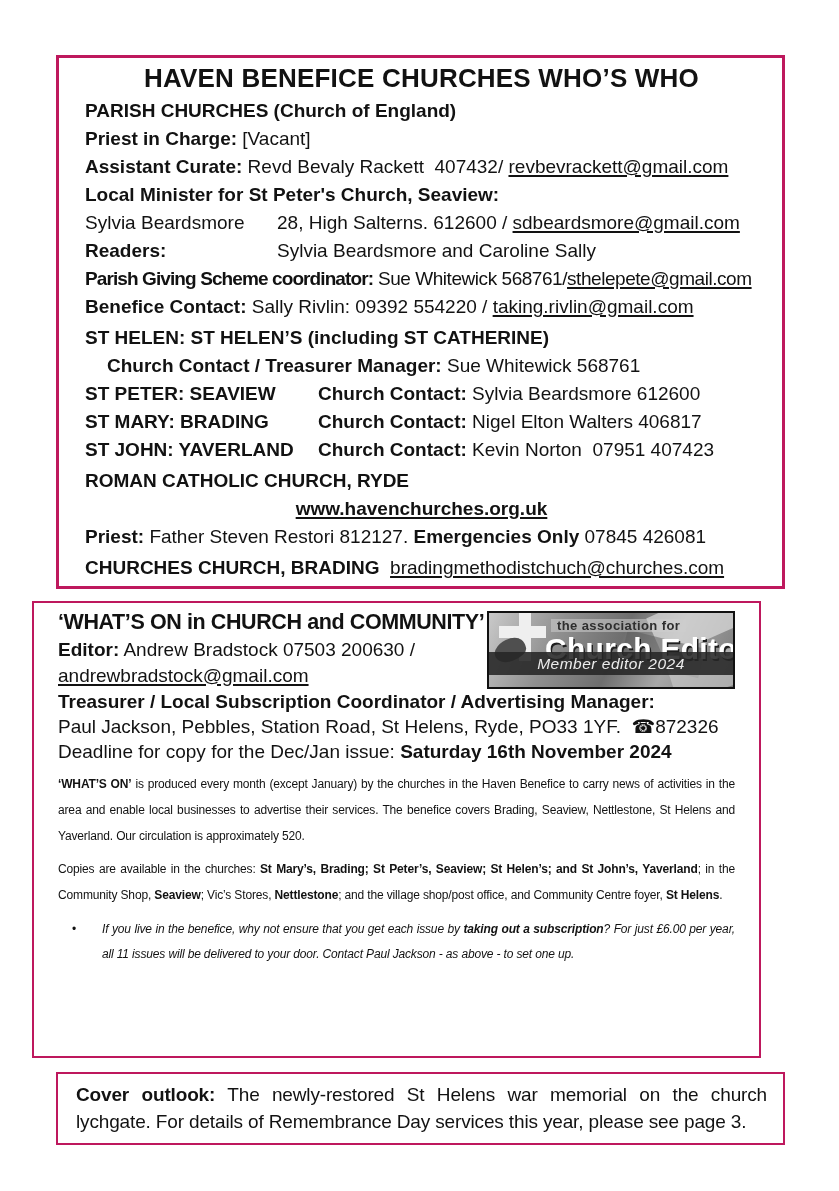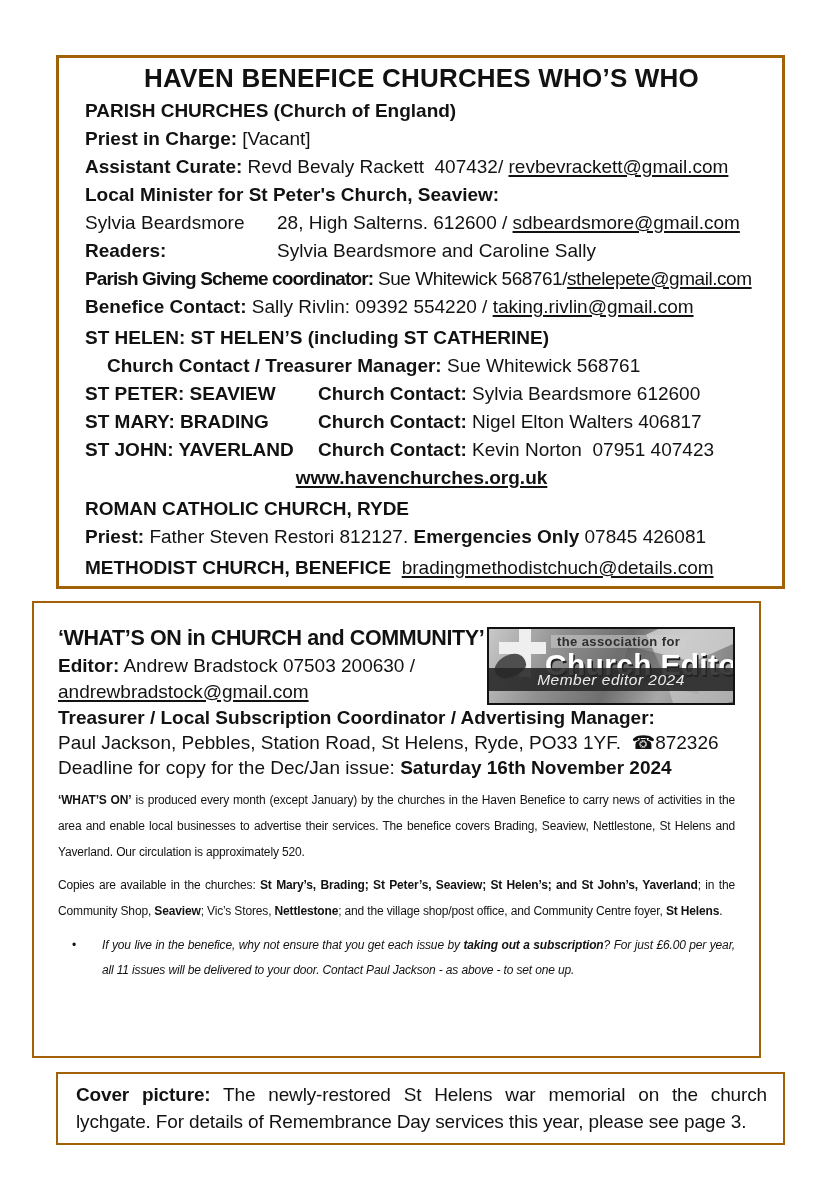--- a/index.html
+++ b/index.html
@@ -1,23 +1,23 @@
 <!DOCTYPE html>
 <html><head>
 <meta charset="utf-8">
 <style>
   html,body{margin:0;padding:0;background:#fff;}
   body{width:839px;height:1191px;overflow:hidden;color:#121212;
        font-family:"Liberation Sans","DejaVu Sans",sans-serif;
        -webkit-font-smoothing:antialiased;}
   .page{position:relative;width:839px;height:1191px;background:#fff;}
 
-  .box{box-sizing:border-box;width:729px;margin-left:56px;background:#fff;border:2px solid #a16207;}
+  .box{box-sizing:border-box;width:729px;margin-left:56px;background:#fff;border:2px solid #be185d;}
   .box-who{margin-top:55px;border-width:3px;min-height:516px;padding:3px 24px 4px 26px;}
-  .box-whatson{margin-top:12px;min-height:457px;padding:21px 24px 6px 24px;margin-left:32px;}
+  .box-whatson{margin-top:12px;min-height:457px;padding:5px 24px 6px 24px;margin-left:32px;}
   .box-cover{margin-top:14px;min-height:58px;padding:5px 16px 6px 18px;}
 
   .who-title{margin:2px 0 3px 0;text-align:center;font-size:26px;font-weight:700;letter-spacing:.2px;}
   .wo-title{margin:2px 0 2px 0;font-size:21.5px;font-weight:700;letter-spacing:-.4px;white-space:nowrap;}
 
   .line{white-space:pre;font-size:19px;}
   .box-who .line{line-height:28px;}
   .box-whatson .line{line-height:25px;}
   .line.center{text-align:center;}
   .line.indent{padding-left:22px;}
@@ -74,24 +74,24 @@
         <div class="line"><span class="b ">Local Minister for St Peter's Church, Seaview:</span></div>
         <div class="line"><span class="col" style="width: 192px;">Sylvia Beardsmore</span><span class="">28, High Salterns. 612600 / </span><span class="u ">sdbeardsmore@gmail.com</span></div>
         <div class="line"><span class="b col" style="width: 192px;">Readers:</span><span class="">Sylvia Beardsmore and Caroline Sally</span></div>
         <div class="line tight"><span class="b cond ">Parish Giving Scheme coordinator:</span><span class=""> Sue Whitewick 568761/</span><span class="u ">sthelepete@gmail.com</span></div>
         <div class="line"><span class="b ">Benefice Contact:</span><span class=""> Sally Rivlin: 09392 554220 / </span><span class="u ">taking.rivlin@gmail.com</span></div>
         <div class="line gap"><span class="b ">ST HELEN: ST HELEN’S (including ST CATHERINE)</span></div>
         <div class="line indent"><span class="b ">Church Contact / Treasurer Manager:</span><span class=""> Sue Whitewick 568761</span></div>
         <div class="line"><span class="b col" style="width: 233px;">ST PETER: SEAVIEW</span><span class="b ">Church Contact:</span><span class=""> Sylvia Beardsmore 612600</span></div>
         <div class="line"><span class="b col" style="width: 233px;">ST MARY: BRADING</span><span class="b ">Church Contact:</span><span class=""> Nigel Elton Walters 406817</span></div>
         <div class="line"><span class="b col" style="width: 233px;">ST JOHN: YAVERLAND</span><span class="b ">Church Contact:</span><span class=""> Kevin Norton  07951 407423</span></div>
+        <div class="line gap"><span class="b ">ROMAN CATHOLIC CHURCH, RYDE</span></div>
         <div class="line center"><span class="b u ">www.havenchurches.org.uk</span></div>
-        <div class="line gap"><span class="b ">ROMAN CATHOLIC CHURCH, RYDE</span></div>
         <div class="line"><span class="b ">Priest:</span><span class=""> Father Steven Restori 812127. </span><span class="b ">Emergencies Only</span><span class=""> 07845 426081</span></div>
-        <div class="line gap"><span class="b ">METHODIST CHURCH, BENEFICE</span><span class="">  </span><span class="u ">bradingmethodistchuch@details.com</span></div>
+        <div class="line gap"><span class="b ">CHURCHES CHURCH, BRADING</span><span class="">  </span><span class="u ">bradingmethodistchuch@churches.com</span></div>
       </div>
   </section>
 
   <section class="box box-whatson">
     <div class="wo-header">
       <div class="wo-header-left">
         <h2 class="wo-title">‘WHAT’S ON in CHURCH and COMMUNITY’</h2>
         <div>
             <div class="line"><span class="b ">Editor:</span><span class=""> Andrew Bradstock 07503 200630 /</span></div>
             <div class="line"><span class="u ">andrewbradstock@gmail.com</span></div>
@@ -115,16 +115,16 @@
         <div class="line"><span class="">Deadline for copy for the Dec/Jan issue: </span><span class="b ">Saturday 16th November 2024</span></div>
       </div>
     <div>
         <p class="para"><span class="b ">‘WHAT’S ON’</span><span class=""> is produced every month (except January) by the churches in the Haven Benefice to carry news of activities in the area and enable local businesses to advertise their services. The benefice covers Brading, Seaview, Nettlestone, St Helens and Yaverland. Our circulation is approximately 520.</span></p>
         <p class="para"><span class="">Copies are available in the churches: </span><span class="b ">St Mary’s, Brading; St Peter’s, Seaview; St Helen’s; and St John’s, Yaverland</span><span class="">; in the Community Shop, </span><span class="b ">Seaview</span><span class="">; Vic’s Stores, </span><span class="b ">Nettlestone</span><span class="">; and the village shop/post office, and Community Centre foyer, </span><span class="b ">St Helens</span><span class="">.</span></p>
         <p class="para bullet"><span class="marker">•</span><span class="i ">If you live in the benefice, why not ensure that you get each issue by </span><span class="b i ">taking out a subscription</span><span class="i ">? For just £6.00 per year, all 11 issues will be delivered to your door. Contact Paul Jackson - as above - to set one up.</span></p>
       </div>
   </section>
 
   <section class="box box-cover">
-    <p class="para cover-para"><span class="b ">Cover picture:</span><span class=""> The newly-restored St Helens war memorial on the church lychgate. For details of Remembrance Day services this year, please see page 3.</span></p>
+    <p class="para cover-para"><span class="b ">Cover outlook:</span><span class=""> The newly-restored St Helens war memorial on the church lychgate. For details of Remembrance Day services this year, please see page 3.</span></p>
   </section>
 
 </div>
 
 </body></html>

